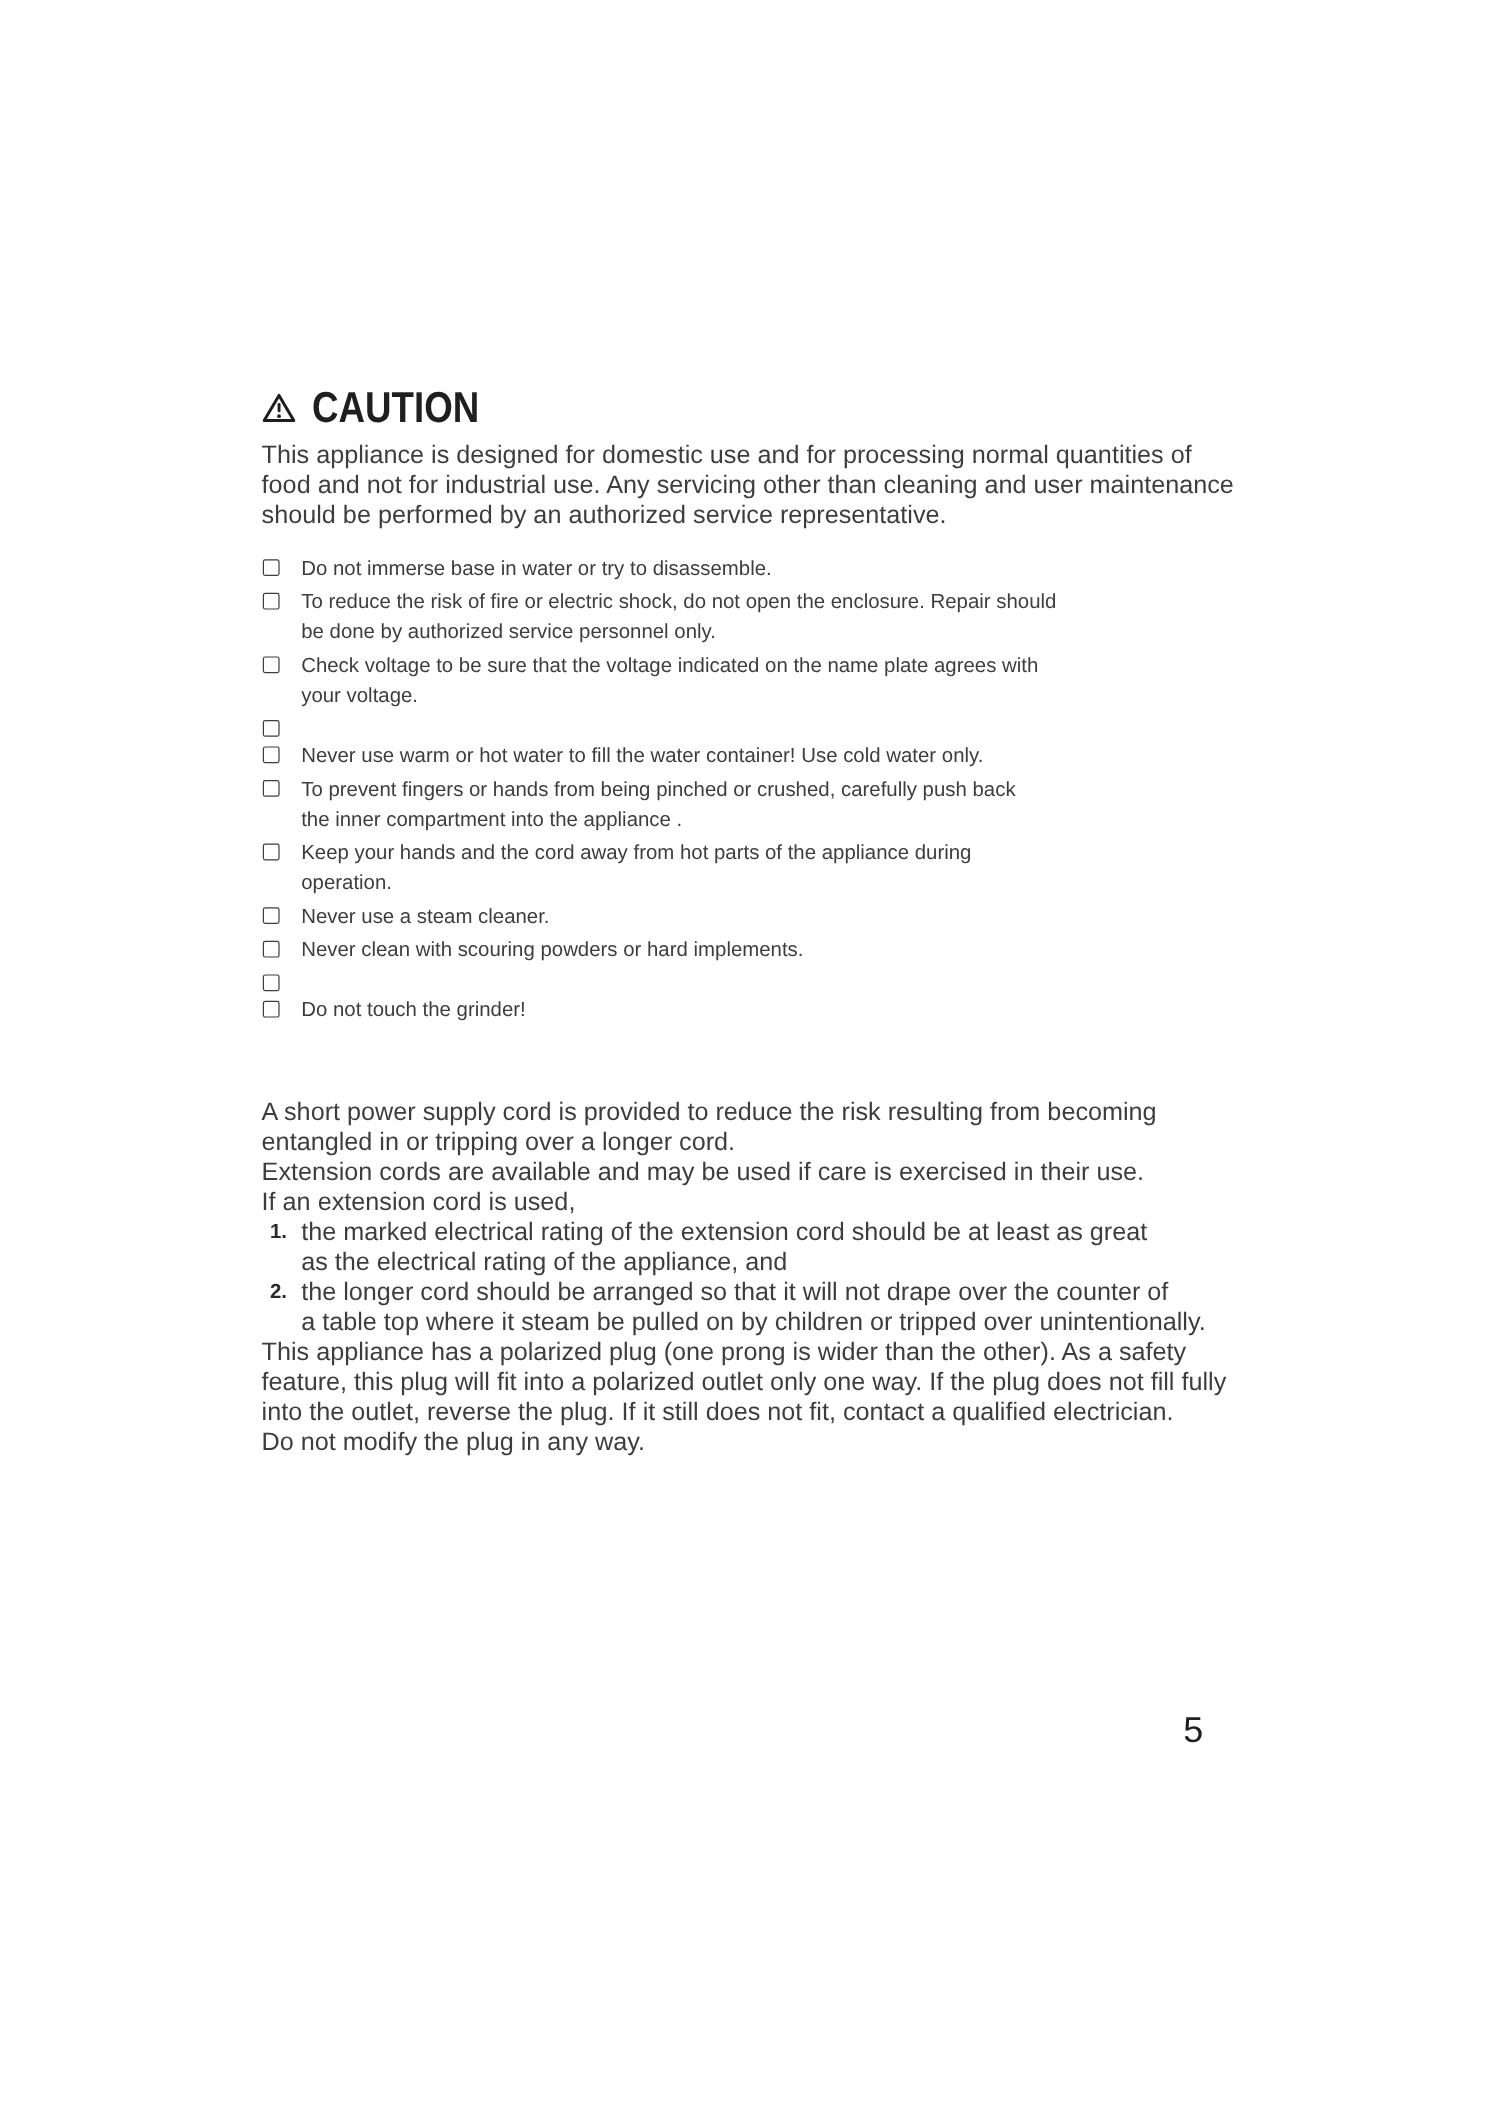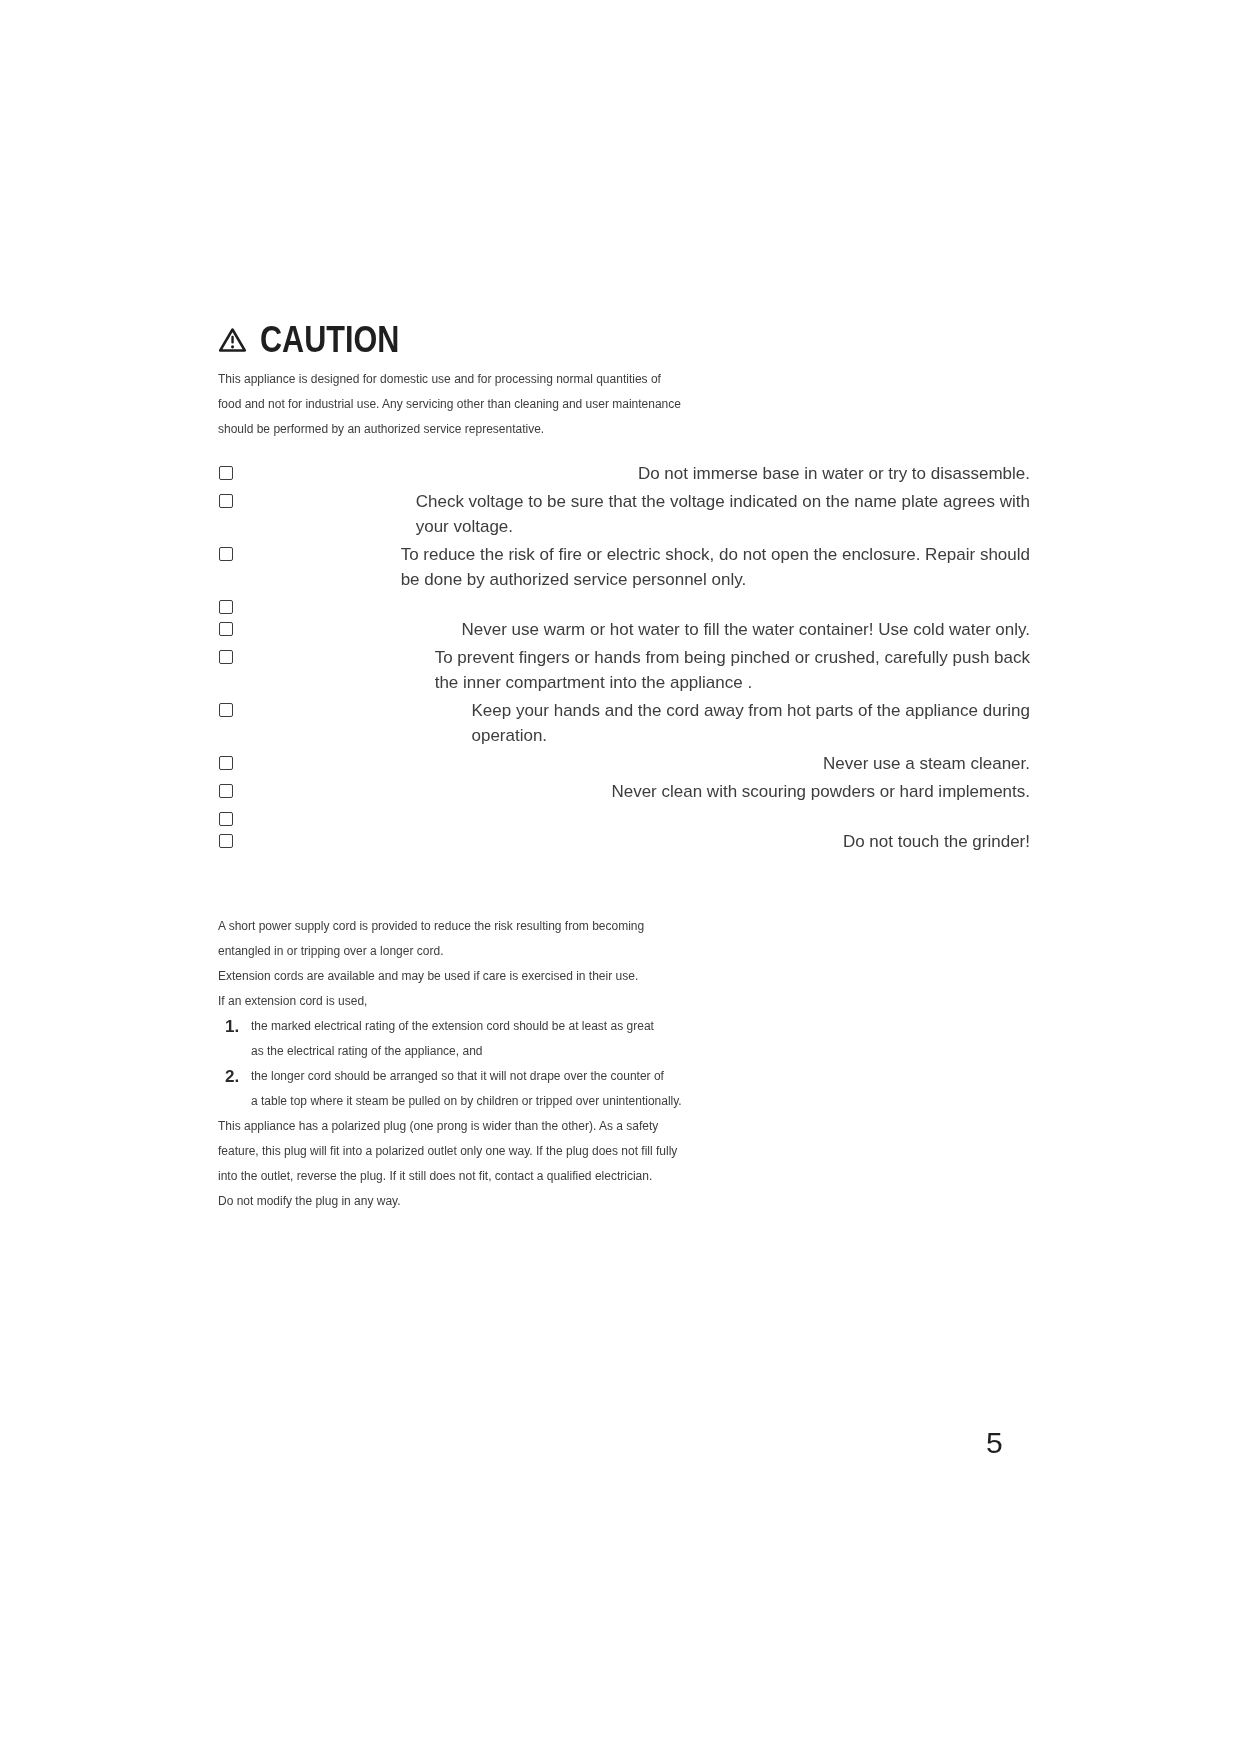--- a/index.html
+++ b/index.html
@@ -32,38 +32,37 @@
   .caution-title{
     font-size:36px;
     font-weight:bold;
     color:#1f1f1f;
     letter-spacing:0px;
     transform:scaleX(0.85);
     transform-origin:left center;
     white-space:nowrap;
   }
   .para{
-    font-size:12px;
+    font-size:21px;
     line-height:25px;
     white-space:pre-line;
     margin:0;
   }
   .intro{
     margin-top:9px;
   }
   .bullets{
     list-style:none;
     margin:19px 0 0 0;
     padding:0;
   }
   .bullet{
     display:flex;
     align-items:flex-start;
     margin:0 0 3px 0;
-    justify-content:space-between;
   }
   .sq{
     flex:0 0 12px;
     width:12px;
     height:12px;
     border:1.6px solid #3d3d3d;
     border-radius:2px;
     margin:5px 18px 0 1px;
   }
   .bt{
@@ -116,27 +115,27 @@
 food and not for industrial use. Any servicing other than cleaning and user maintenance
 should be performed by an authorized service representative.</p>
 
     <ul class="bullets">
       <li class="bullet">
         <span class="sq"></span>
         <span class="bt">Do not immerse base in water or try to disassemble.</span>
       </li>
       <li class="bullet">
         <span class="sq"></span>
-        <span class="bt">Check voltage to be sure that the voltage indicated on the name plate agrees with
-your voltage.</span>
+        <span class="bt">To reduce the risk of fire or electric shock, do not open the enclosure. Repair should
+be done by authorized service personnel only.</span>
       </li>
       <li class="bullet">
         <span class="sq"></span>
-        <span class="bt">To reduce the risk of fire or electric shock, do not open the enclosure. Repair should
-be done by authorized service personnel only.</span>
+        <span class="bt">Check voltage to be sure that the voltage indicated on the name plate agrees with
+your voltage.</span>
       </li>
       <li class="bullet">
         <span class="sq"></span>
       </li>
       <li class="bullet">
         <span class="sq"></span>
         <span class="bt">Never use warm or hot water to fill the water container! Use cold water only.</span>
       </li>
       <li class="bullet">
         <span class="sq"></span>

